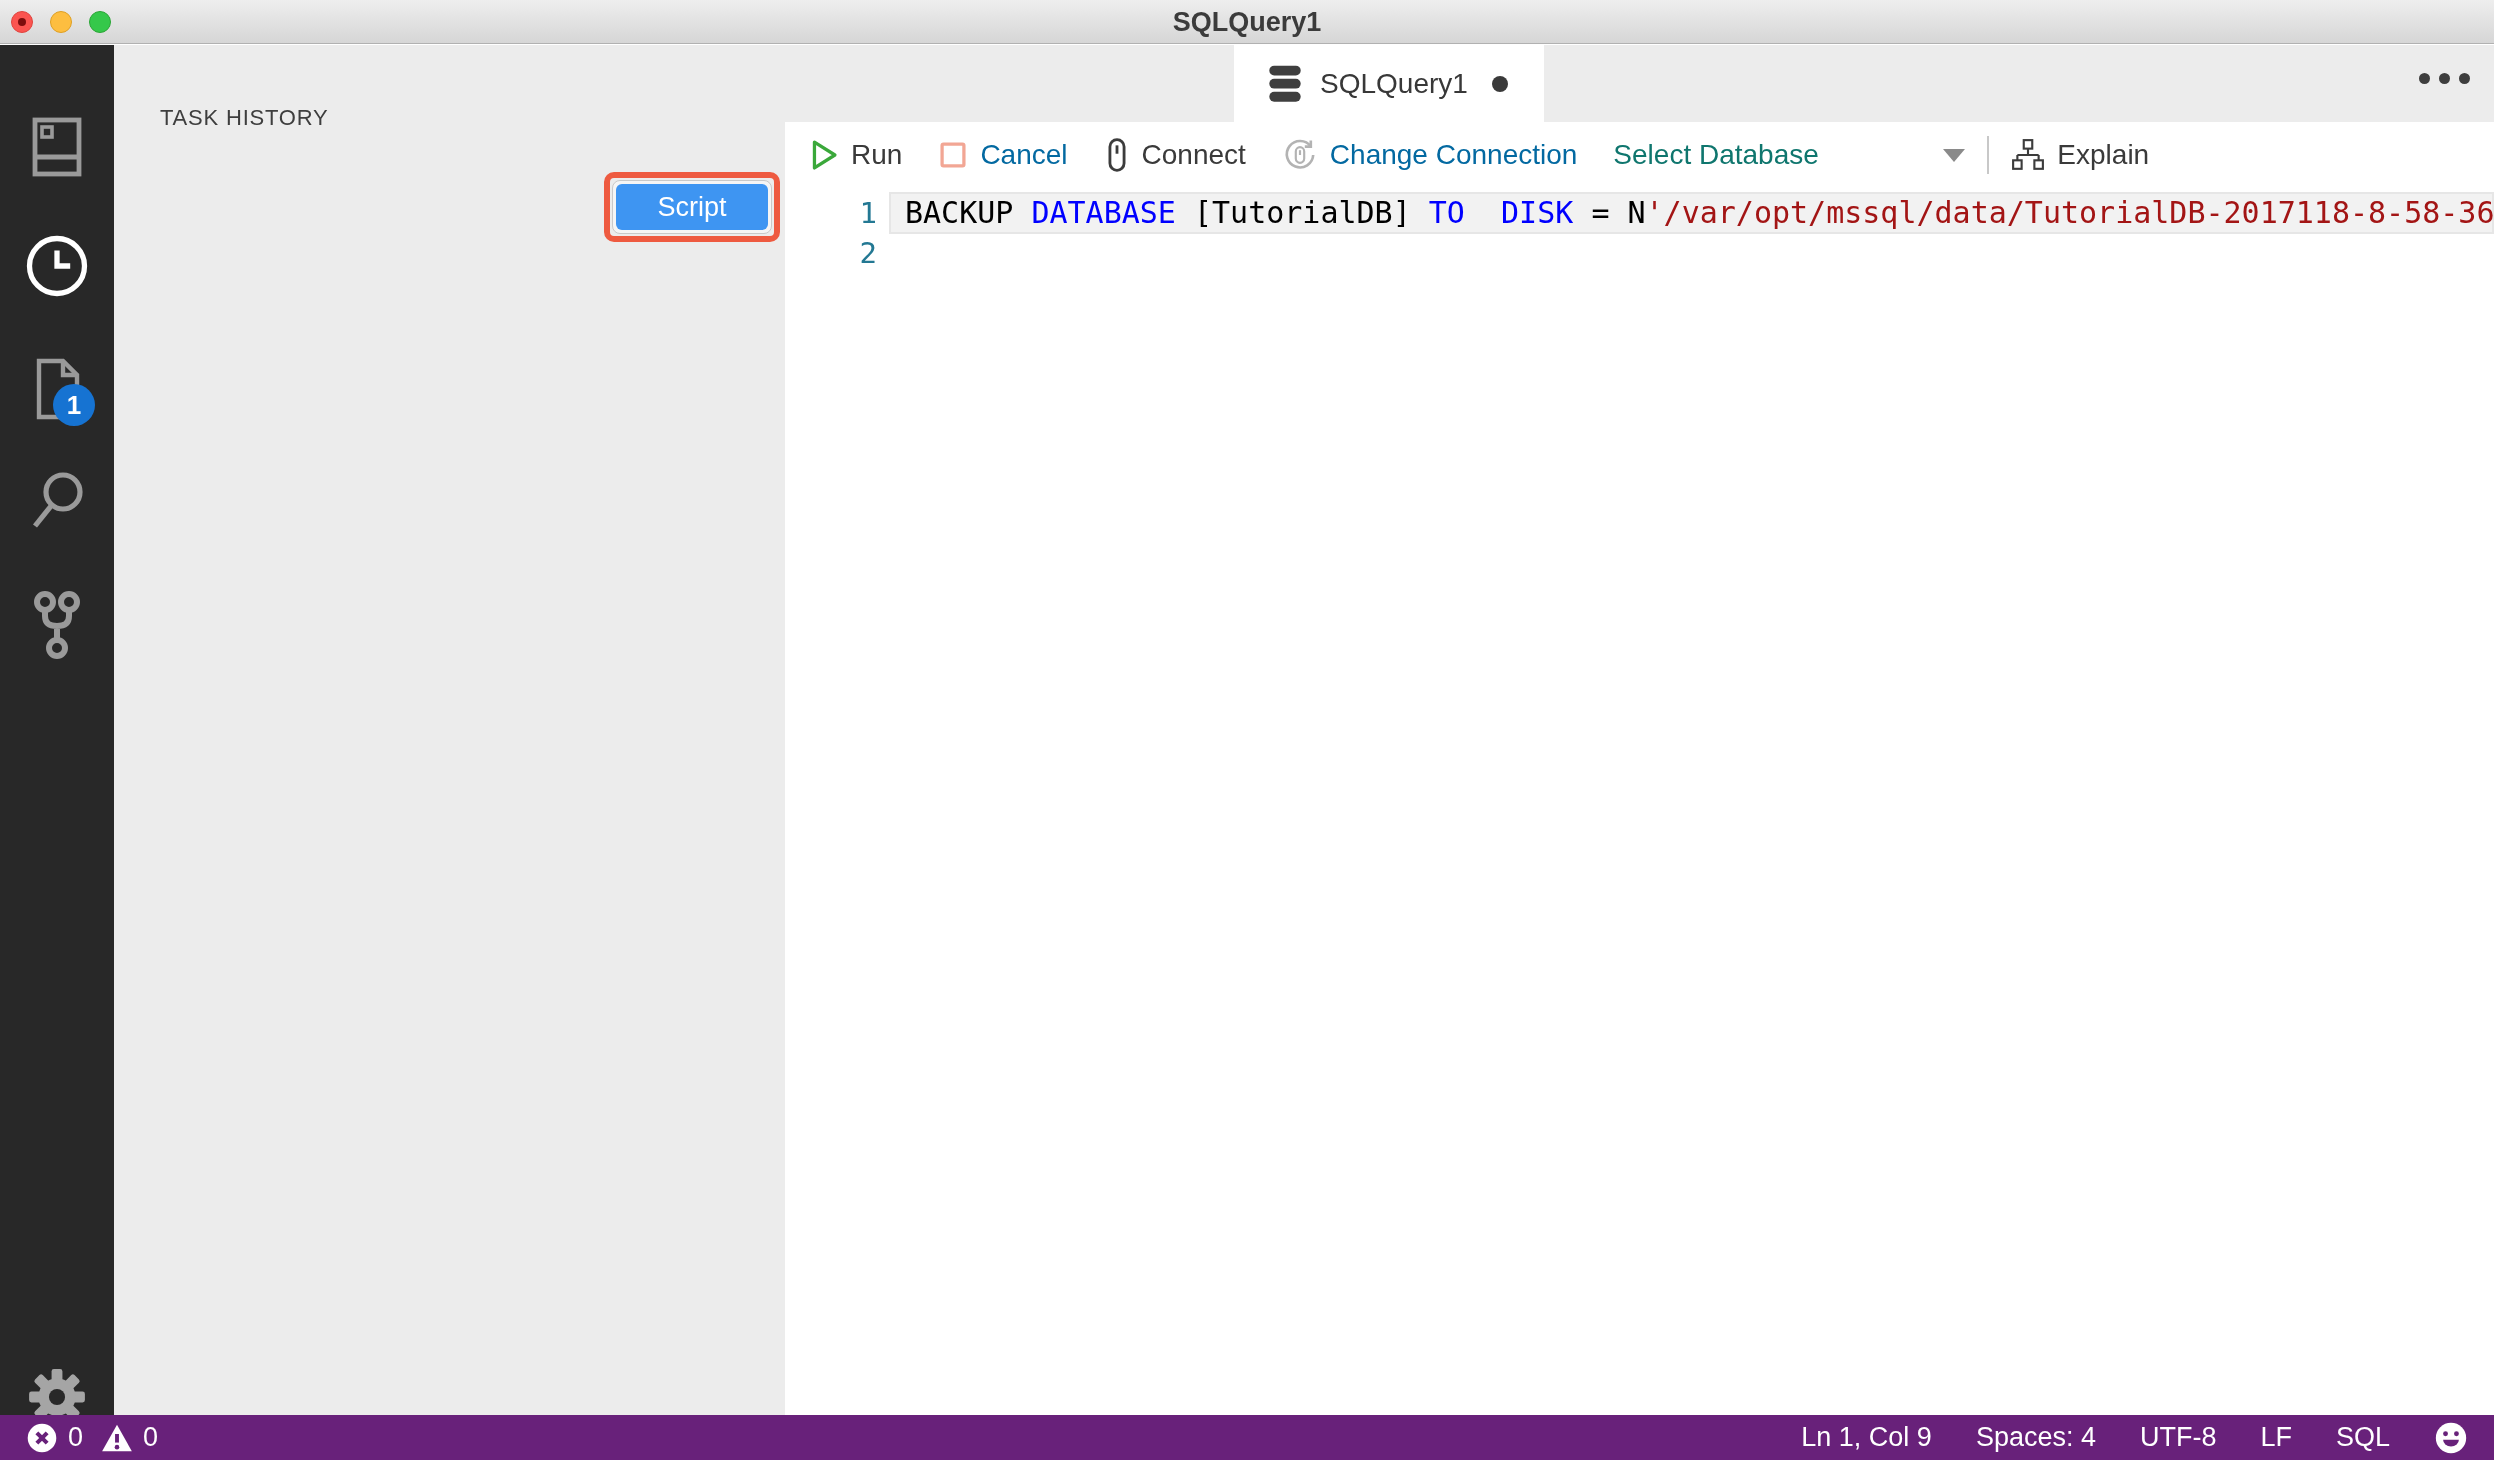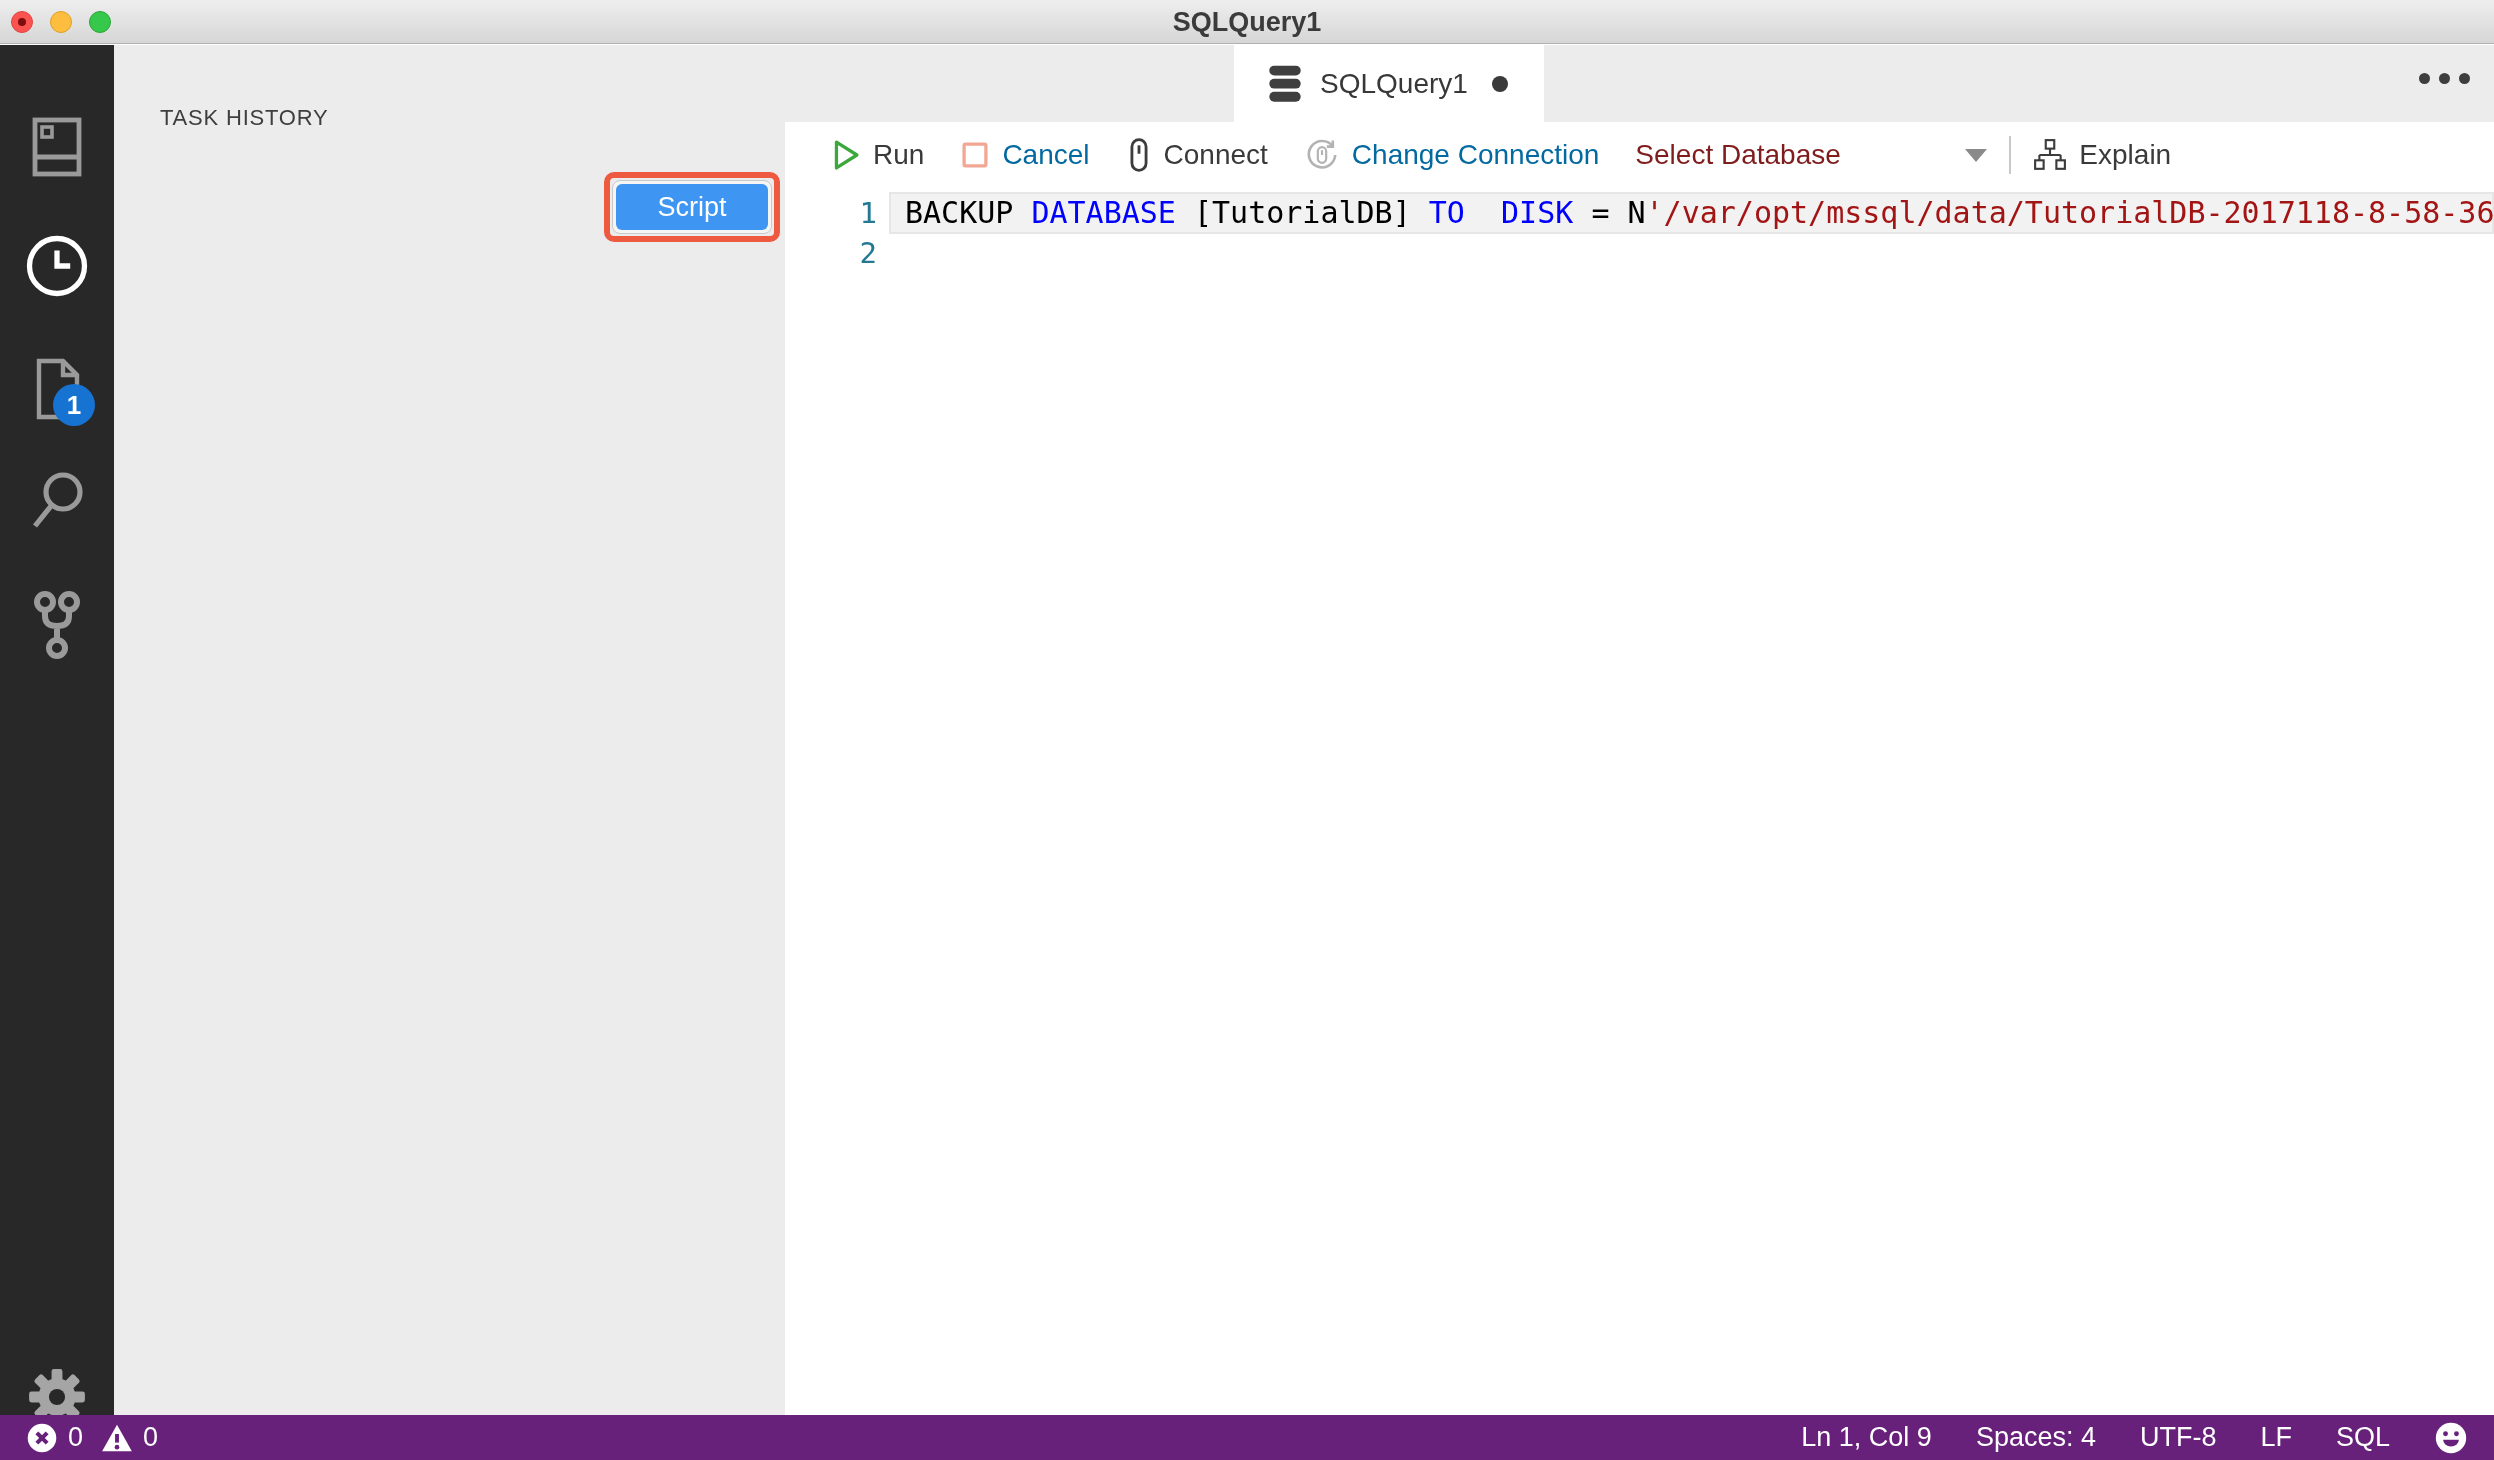--- a/index.html
+++ b/index.html
@@ -52,26 +52,26 @@
   .tab1 { left:0; width:449px; }
   .tab2 { left:449px; width:310px; background:#ffffff; }
   .tab-label1 { font-size:28px; color:#8c8c8c; }
   .tab-label2 { font-size:28px; color:#383838; }
   .mod-dot { width:16px; height:16px; border-radius:50%; background:#3a3a3a; margin-left:6px; }
   .ellipsis { position:absolute; right:24px; top:28px; display:flex; gap:9px; cursor:pointer; }
   .ellipsis span { width:11px; height:11px; border-radius:50%; background:#3e3e3e; }
 
   
   .toolbar { position:absolute; left:0; top:77px; width:1709px; height:66px; background:#fff;
-    display:flex; align-items:center; padding-left:46px; font-size:28px; }
+    display:flex; align-items:center; padding-left:24px; font-size:28px; }
   .tb-item { display:flex; align-items:center; gap:12px; margin-right:36px; cursor:pointer; white-space:nowrap; }
   .tb-label-dark { color:#3a3a3a; }
   .tb-label-dis { color:#0369a1; }
   .select-db { width:352px; display:flex; align-items:center; justify-content:space-between;
-    color:#7f1d1d; cursor:pointer; margin-right:22px; }
+    color:#0f766e; cursor:pointer; margin-right:22px; }
   .caret { width:0; height:0; border-left:11px solid transparent; border-right:11px solid transparent;
     border-top:13px solid #8a8a8a; }
   .tb-divider { width:2px; height:38px; background:#c8c8c8; margin-right:22px; }
 
   
   .editor { position:absolute; left:0; top:143px; width:1709px; height:1227px; background:#fff;
     overflow:hidden; font-family:"DejaVu Sans Mono", monospace; }
   .line-highlight { position:absolute; left:104px; top:4px; width:1605px; height:42px;
     background:#f2f2f2; border:2px solid #e6e6e6; }
   .gutter-num { position:absolute; left:0; width:92px; height:40px; line-height:42px;

